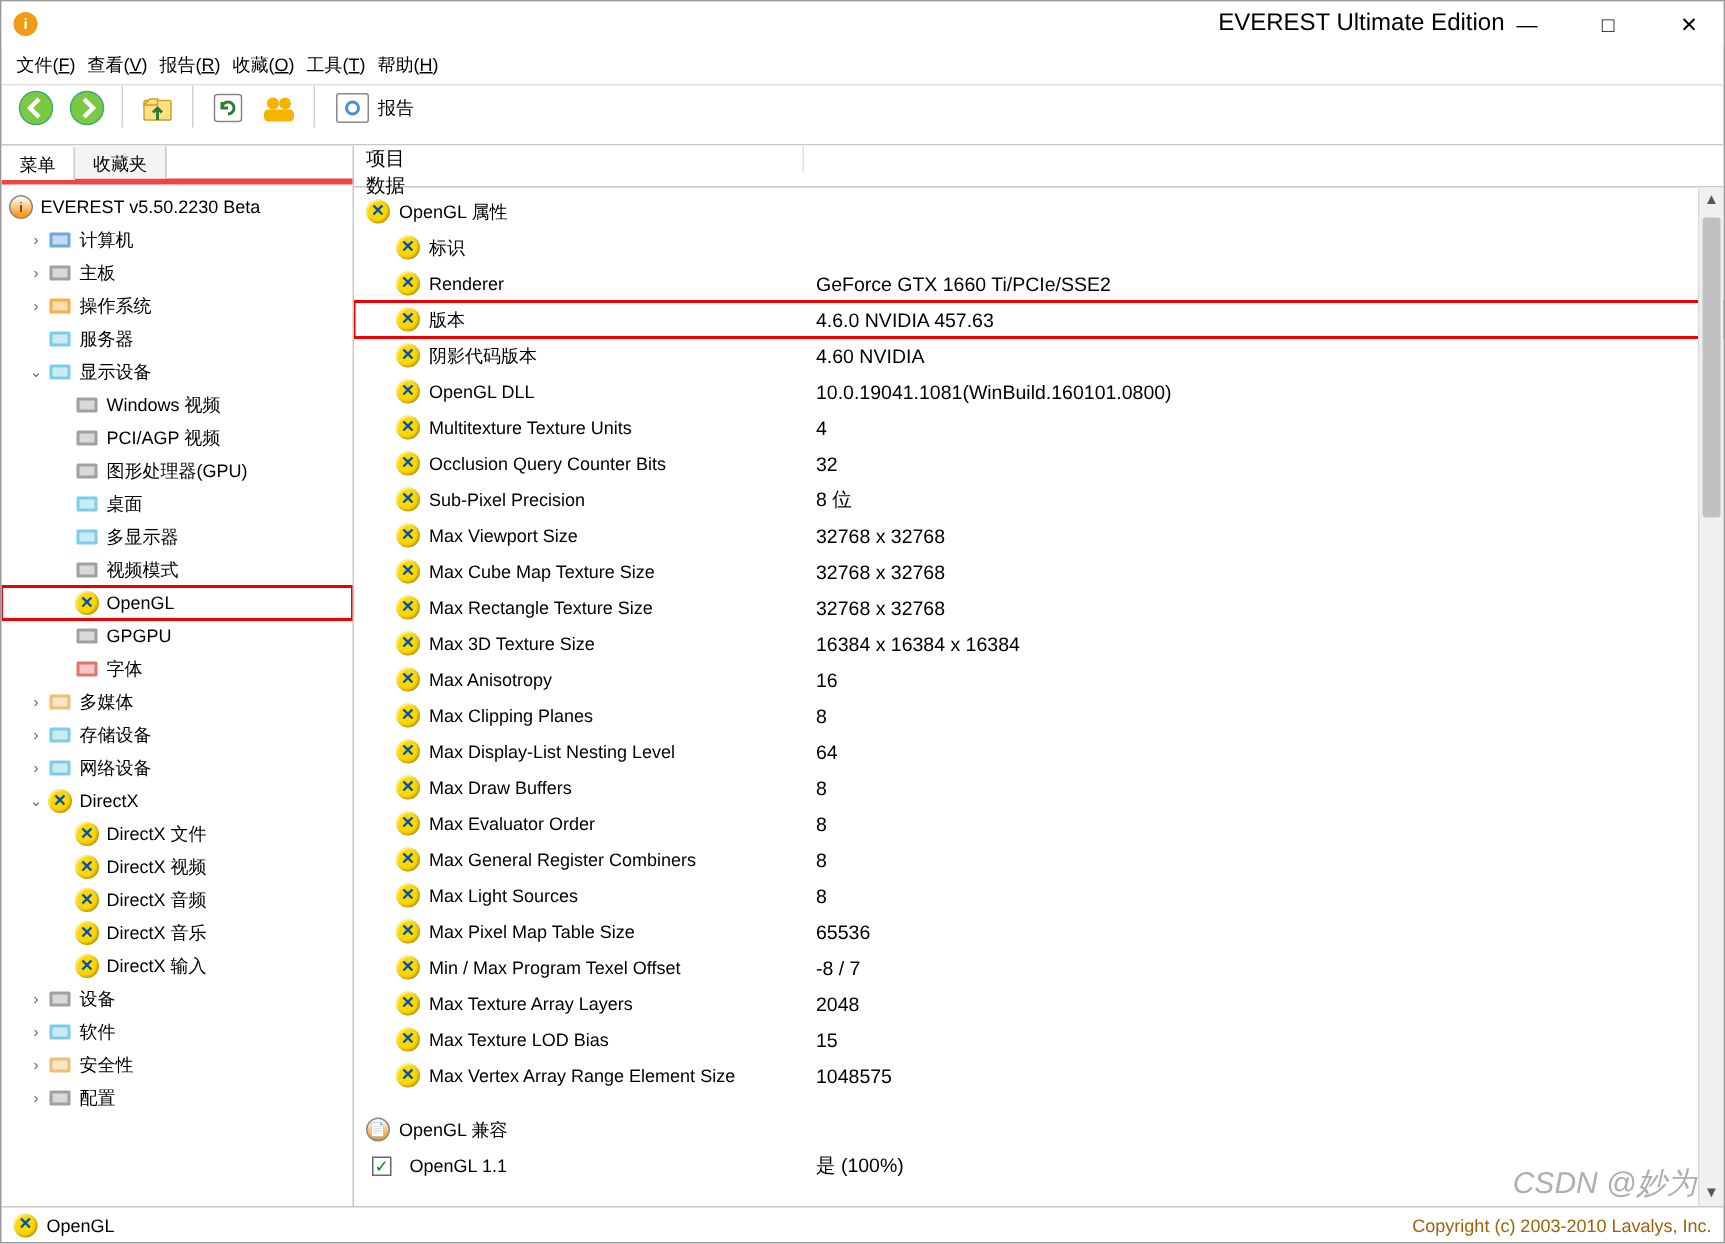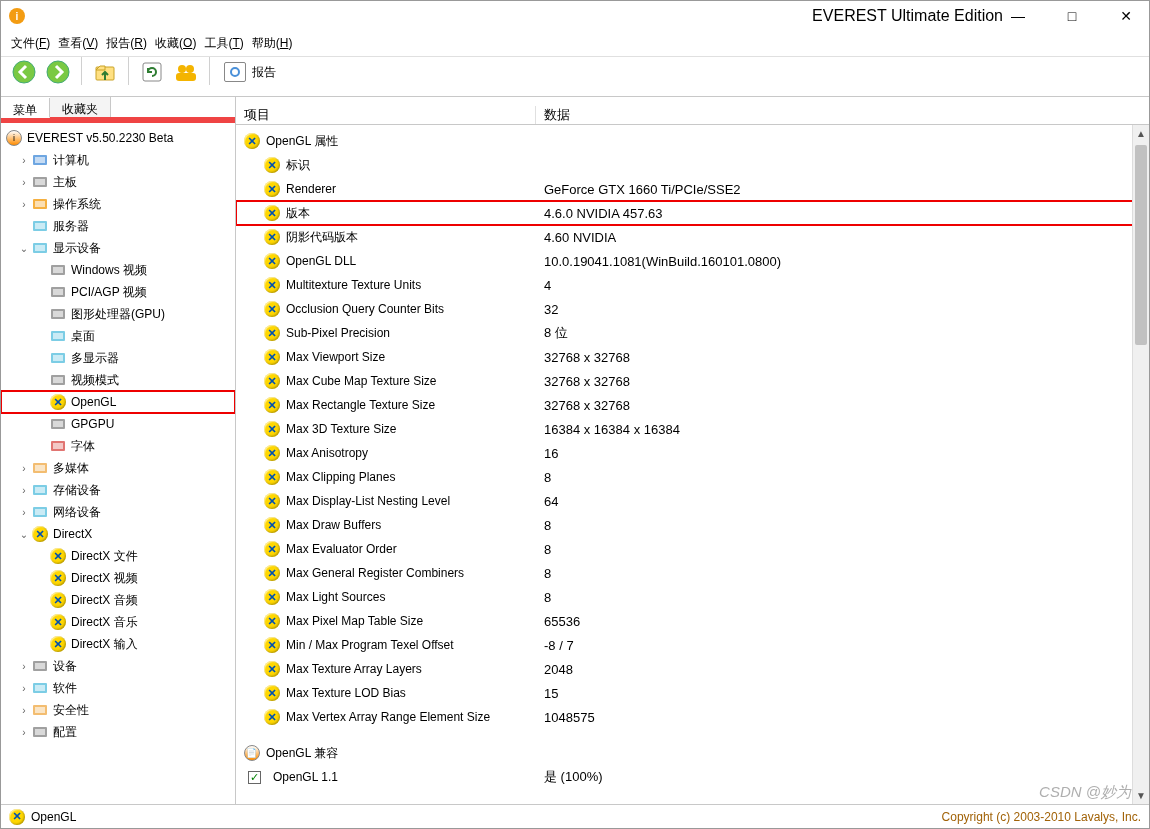--- a/index.html
+++ b/index.html
@@ -24,34 +24,34 @@
 .tsep { width: 1px; height: 28px; background: #d0d0d0; margin: 0 4px; }
 .tbtn-wide { display: flex; align-items: center; gap: 6px; height: 30px; padding: 0 6px; font-size: 13px; }
 .report-icon { width: 22px; height: 20px; border: 1px solid #888; border-radius: 2px; position: relative; background: #fff; display: flex; align-items: center; justify-content: center; }
 .report-icon::before { content: ""; width: 6px; height: 6px; border-radius: 50%; border: 2px solid #4a90d9; }
 
 
 .main { flex: 1; display: flex; min-height: 0; }
 
 
 .left { width: 235px; border-right: 1px solid #c8c8c8; display: flex; flex-direction: column; }
-.tabs { height: 26px; display: flex; border-bottom: 6px solid #ef4444; }
+.tabs { height: 26px; display: flex; border-bottom: 4px solid #ef4444; }
 .tab { padding: 4px 12px; font-size: 12px; border-right: 1px solid #c8c8c8; background: #f4f4f4; }
 .tab.active { background: #fff; border-bottom: 1px solid #fff; position: relative; top: 1px; }
 .tree { flex: 1; overflow: auto; padding: 4px 0; }
 .tnode { display: flex; align-items: center; height: 22px; padding-left: 4px; white-space: nowrap; cursor: default; }
 .tnode .expander { width: 14px; text-align: center; color: #666; font-size: 10px; }
 .tnode .ticon { width: 18px; height: 16px; margin-right: 4px; display: flex; align-items: center; justify-content: center; font-size: 12px; }
 .tnode.highlighted { outline: 2px solid #e00; outline-offset: -1px; }
 .indent-1 { padding-left: 16px; }
 .indent-2 { padding-left: 34px; }
 
 
 .right { flex: 1; display: flex; flex-direction: column; position: relative; }
-.listhdr { height: 28px; display: flex; align-items: flex-end; border-bottom: 1px solid #c8c8c8; background: #fff; }
+.listhdr { height: 28px; display: flex; align-items: flex-start; border-bottom: 1px solid #c8c8c8; background: #fff; flex-direction: column; }
 .listhdr .col1 { width: 300px; padding-left: 8px; font-size: 13px; border-right: 1px solid #e0e0e0; }
 .listhdr .col2 { flex: 1; padding-left: 8px; font-size: 13px; }
 .listbody { flex: 1; overflow-y: auto; padding: 4px 0; }
 .sect { display: flex; align-items: center; height: 24px; padding-left: 8px; font-size: 13px; }
 .row { display: flex; align-items: center; height: 24px; }
 .row .rcol1 { width: 300px; padding-left: 28px; display: flex; align-items: center; gap: 6px; font-size: 13px; }
 .row .rcol2 { flex: 1; padding-left: 8px; font-size: 13px; }
 .row.highlighted { outline: 2px solid #e00; outline-offset: -1px; }
 .x-ball { width: 16px; height: 16px; border-radius: 50%; background: #FFD700; display: flex; align-items: center; justify-content: center; color: #0050B0; font-weight: bold; font-size: 11px; line-height:1; box-shadow: inset -1px -1px 2px rgba(0,0,0,0.3), inset 1px 1px 1px rgba(255,255,255,0.6); }
 .p-ball { width: 16px; height: 16px; border-radius: 50%; background: linear-gradient(#fff,#FF8C00); border: 1px solid #888; display: flex; align-items: center; justify-content: center; font-size: 9px; }
@@ -60,21 +60,21 @@
 .scrollbar-r .thumb { position: absolute; left: 2px; right: 2px; top: 20px; height: 200px; background: #c1c1c1; border-radius: 2px; }
 .scrollbar-r .arrow { position: absolute; left: 0; right: 0; height: 17px; display: flex; align-items: center; justify-content: center; color: #555; font-size: 10px; }
 .scrollbar-r .arrow.up { top: 0; }
 .scrollbar-r .arrow.down { bottom: 0; }
 
 
 .statusbar { height: 24px; border-top: 1px solid #c8c8c8; display: flex; align-items: center; padding: 0 8px; font-size: 12px; }
 .statusbar .s-left { flex: 1; display: flex; align-items: center; gap: 6px; }
 .statusbar .s-right { color: #a16207; }
 
-.watermark { position: absolute; right: 18px; bottom: 26px; color: rgba(120,120,120,0.6); font-size: 15px; pointer-events: none; font-style: italic; }
+.watermark { position: absolute; right: 18px; bottom: 26px; color: rgba(120,120,120,0.6); font-size: 20px; pointer-events: none; font-style: italic; }
 
 svg { display: block; }
 </style>
 </head>
 <body>
 
 <div class="titlebar">
   <div class="app-icon">i</div>
   <div class="title">EVEREST Ultimate Edition</div>
   <div class="winbtns">

